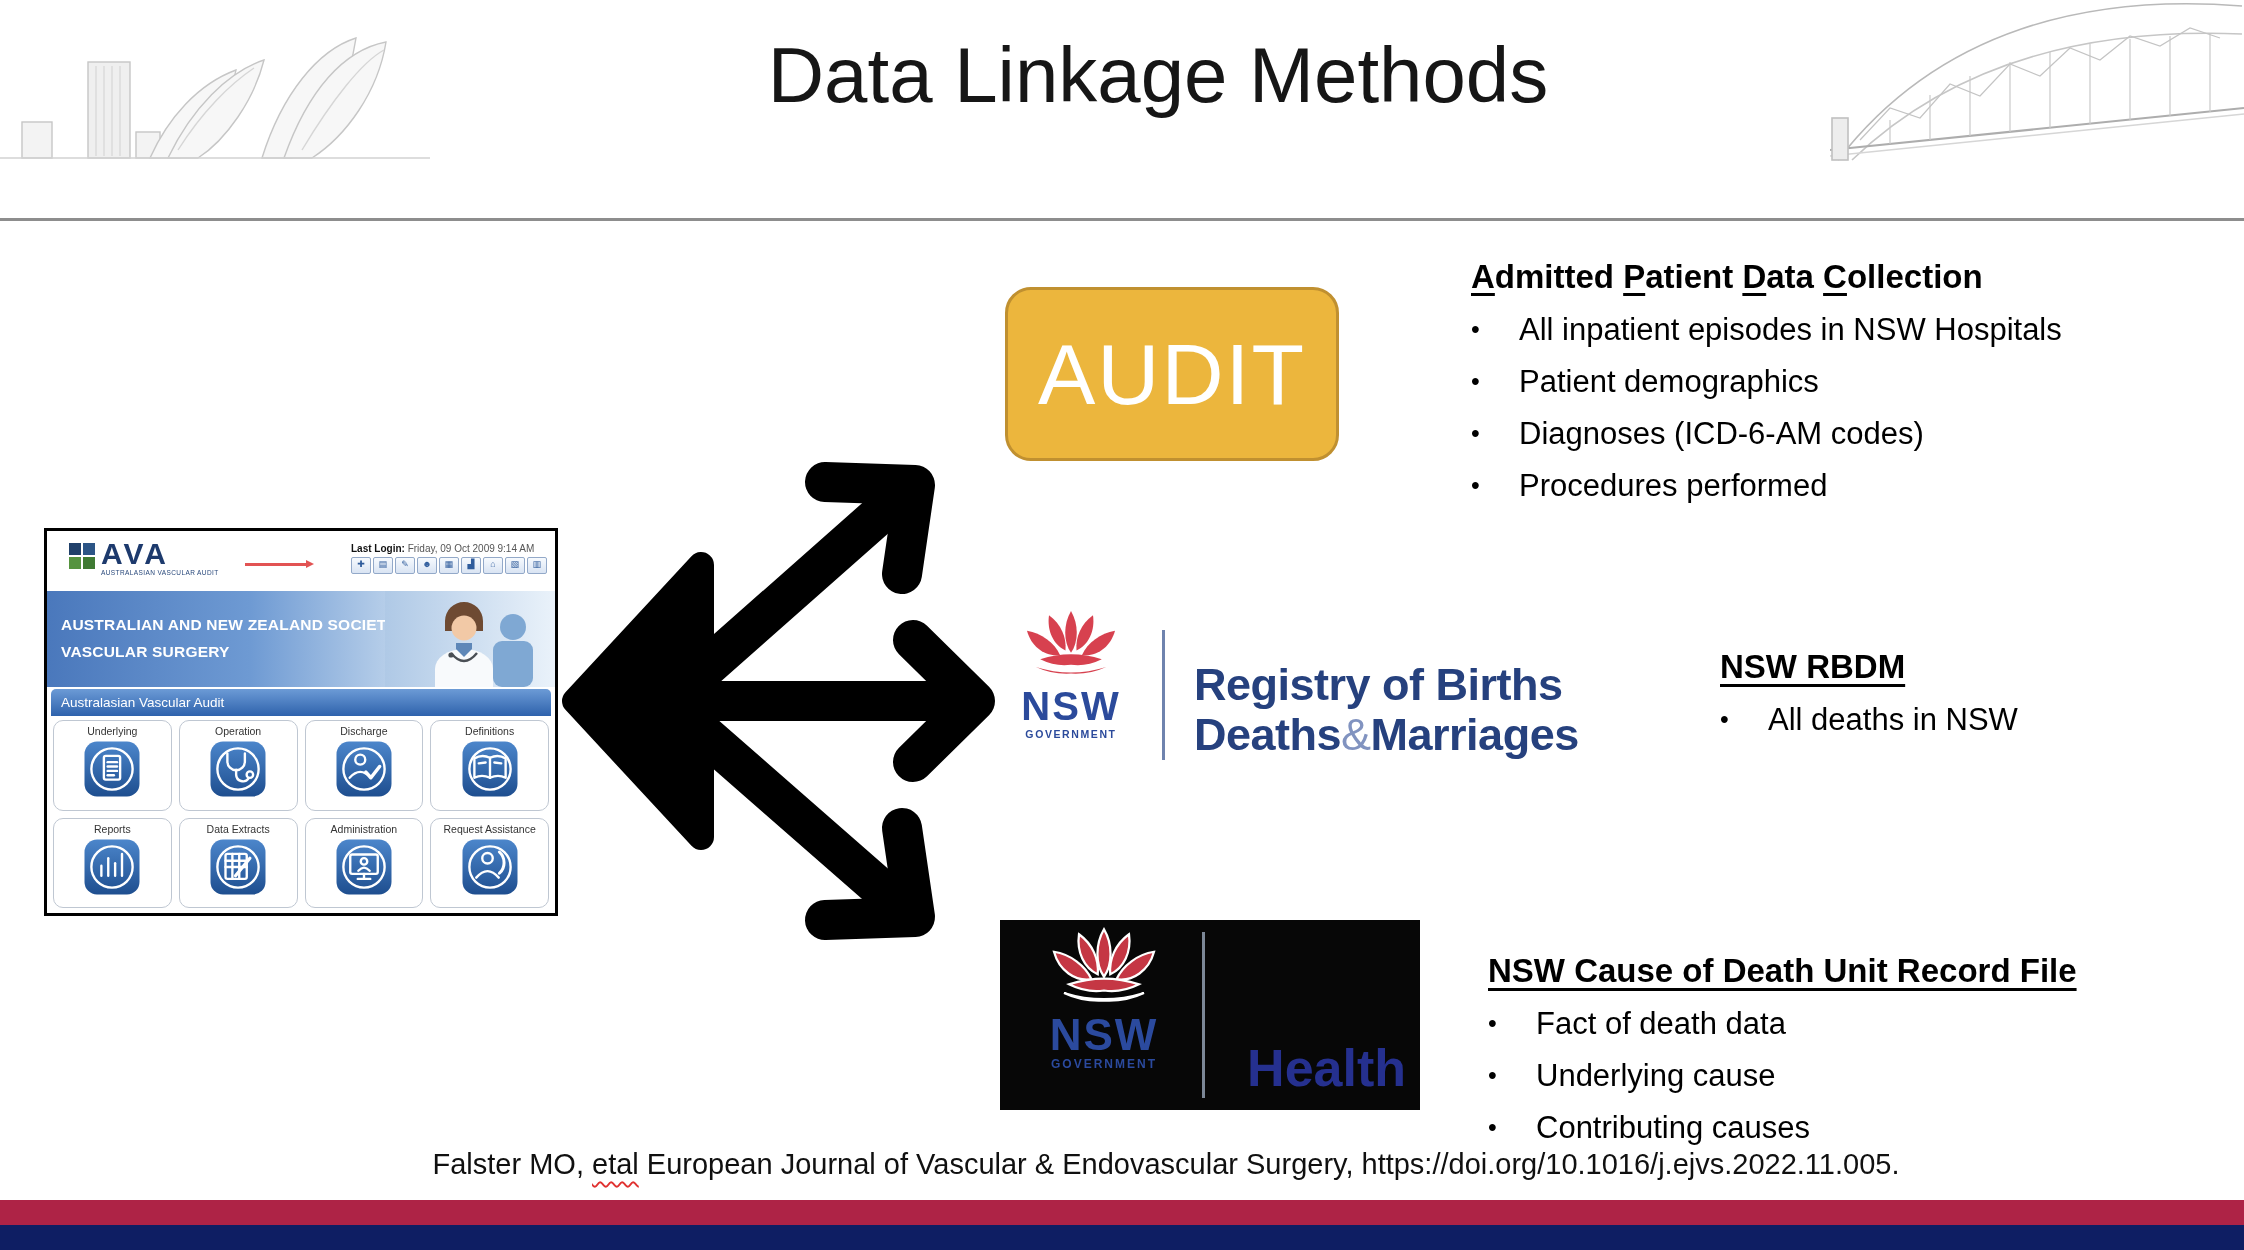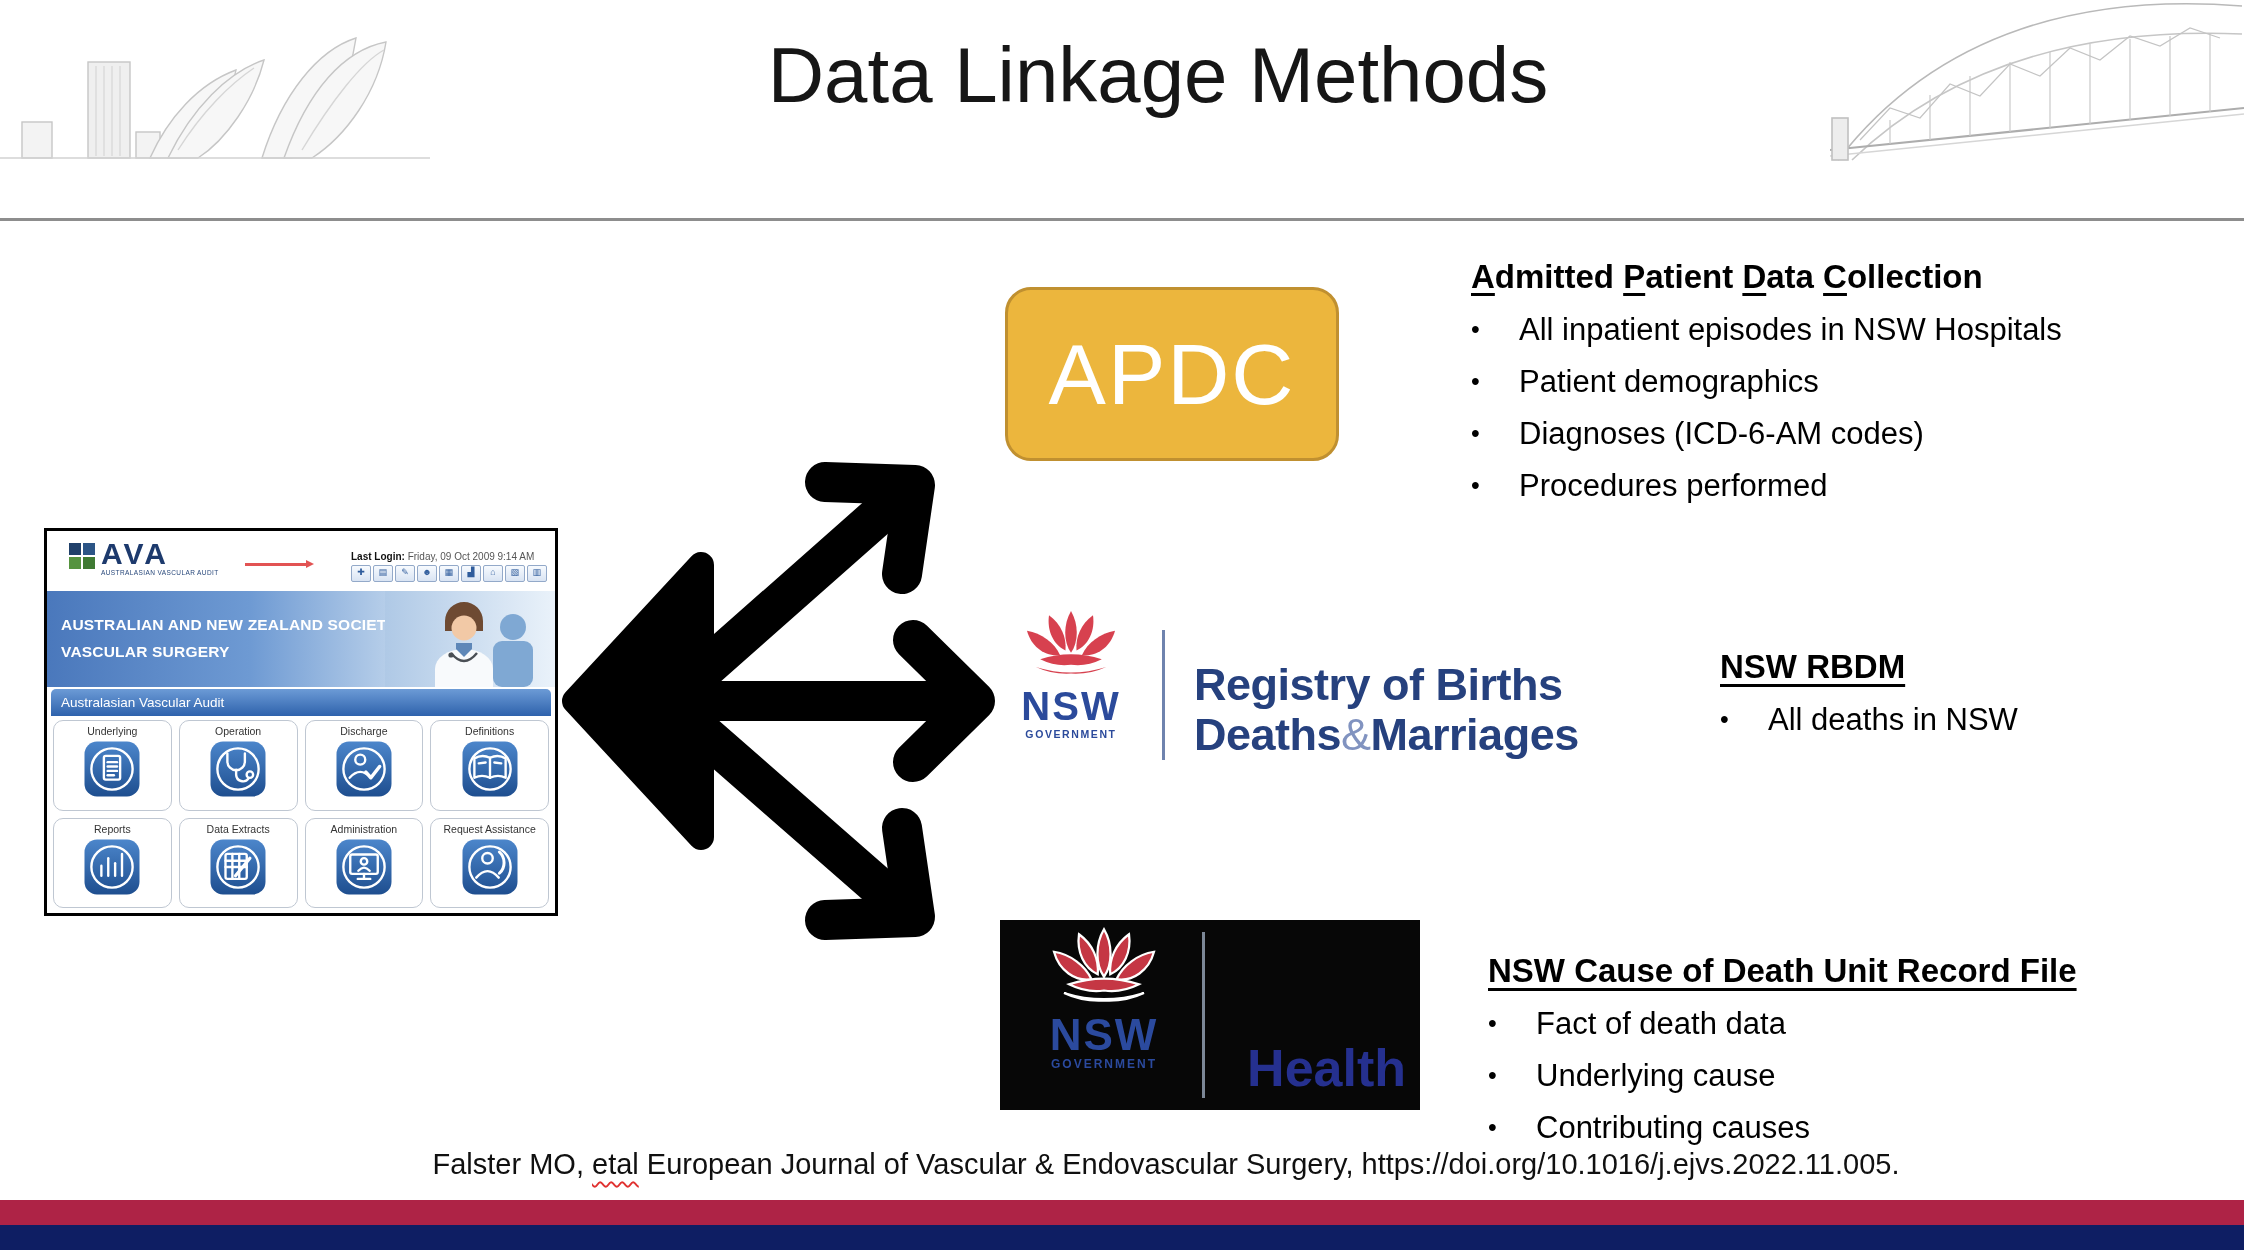--- a/index.html
+++ b/index.html
@@ -58,21 +58,21 @@
   .ava-header{position:absolute;left:0;top:0;right:0;height:60px;background:#fff;border-radius:10px;}
   .ava-logo{position:absolute;left:22px;top:8px;display:flex;}
   .logo-grid{width:26px;height:26px;display:grid;grid-template-columns:12px 12px;
              grid-template-rows:12px 12px;gap:2px;margin-top:4px;}
   .logo-grid div:nth-child(1){background:#20406A;}
   .logo-grid div:nth-child(2){background:#2C5586;}
   .logo-grid div:nth-child(3){background:#55933F;}
   .logo-grid div:nth-child(4){background:#3F7A33;}
   .ava-word{font-size:30px;font-weight:700;color:#1D3A6D;letter-spacing:3px;line-height:30px;}
   .ava-sub{font-size:6.5px;color:#27477A;letter-spacing:0.4px;}
-  .ava-login{position:absolute;right:8px;top:20px;}
+  .ava-login{position:absolute;right:8px;top:12px;}
   .login-line{font-size:10px;color:#555;}
   .login-line b{color:#111;}
   .ava-toolbar{display:flex;gap:2px;margin-top:3px;}
   .tb-btn{width:18px;height:15px;border:1px solid #93A9C9;border-radius:2px;
           background:linear-gradient(#F7FAFE,#D9E4F3);font-size:9px;line-height:13px;
           text-align:center;color:#2F5C9C;}
   .pointer-arrow{position:absolute;left:198px;top:32px;width:62px;height:2.5px;background:#E25353;}
   .pointer-arrow::after{content:"";position:absolute;right:-7px;top:-3.5px;border-left:8px solid #E25353;
           border-top:4.5px solid transparent;border-bottom:4.5px solid transparent;}
   .ava-banner{position:absolute;left:0;top:60px;right:0;height:96px;
@@ -322,21 +322,21 @@
       <line x1="128" y1="272" x2="352" y2="74"></line>
       <line x1="140" y1="276" x2="404" y2="276"></line>
       <line x1="128" y1="282" x2="352" y2="478"></line>
       <path d="M280 57 L370 60 L357 149" stroke-linejoin="round"></path>
       <path d="M368 215 L430 276 L368 337" stroke-linejoin="round"></path>
       <path d="M280 495 L370 492 L357 403" stroke-linejoin="round"></path>
     </g>
   </svg>
 
   <div class="abs apdc-box">
-    <span>APDC</span>
+    <span>AUDIT</span>
   </div>
   <div class="abs tblock apdc-text">
     <div class="tb-header">
       <span class="useg">A</span><span>dmitted </span><span class="useg">P</span><span>atient </span><span class="useg">D</span><span>ata </span><span class="useg">C</span><span>ollection</span>
     </div>
     <div class="bullet">
       <span class="dot">•</span>
         <span>All inpatient episodes in NSW Hospitals</span>
       </div>
     <div class="bullet">

